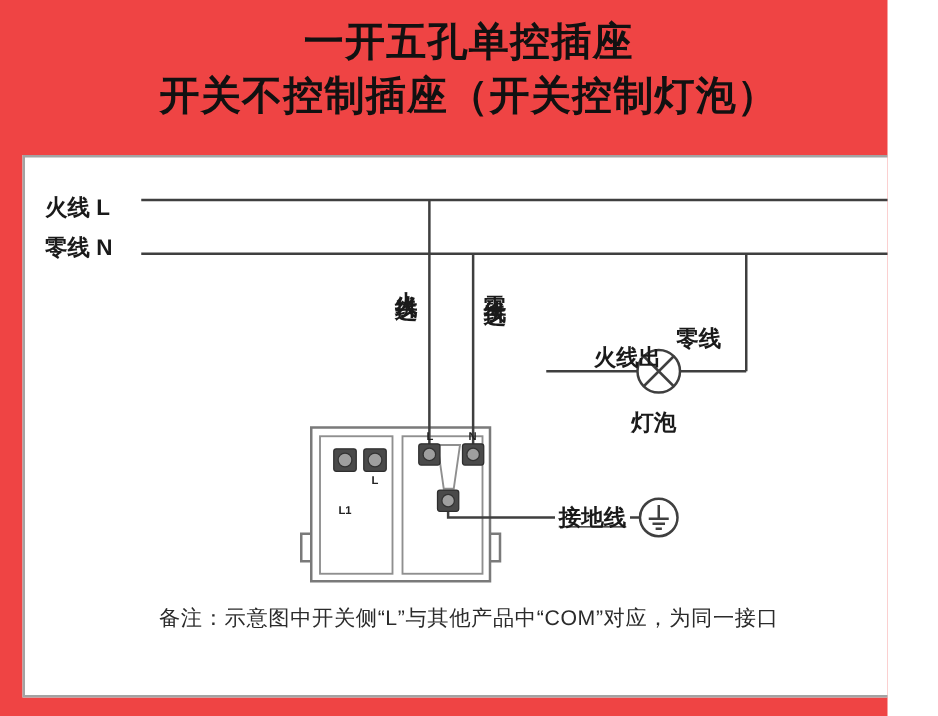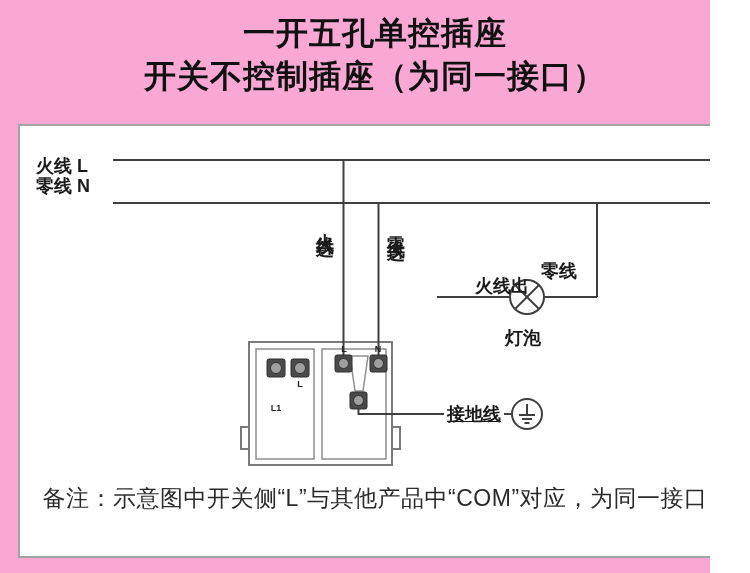--- a/index.html
+++ b/index.html
@@ -1,47 +1,47 @@
 <!DOCTYPE html>
 <html><head>
 <meta charset="utf-8">
 <style>
   * { margin:0; padding:0; box-sizing:border-box; }
   html,body { background:#ffffff; }
   body { font-family:"Liberation Sans","DejaVu Sans",sans-serif; }
-  .page { position:relative; width:710px; height:573px; background:#f9a8d4; overflow:hidden; }
+  .page { position:relative; width:710px; height:573px; background:#ef4444; overflow:hidden; }
 
   .title-block { position:absolute; top:12px; left:0; width:750px; text-align:center; color:#111111; font-weight:bold; }
   .title-line1 { font-size:32px; line-height:42px; letter-spacing:1px; }
   .title-line2 { font-size:32px; line-height:44px; letter-spacing:1px; }
 
   .diagram-frame { position:absolute; left:18px; top:124px; width:712px; height:434px; border:2px solid #a3a3a3; background:#ffffff; }
 
   svg.wiring { position:absolute; left:0; top:0; pointer-events:none; }
   .w  { stroke:#3f3f3f; stroke-width:2; fill:none; }
   .dev  { fill:#ffffff; stroke:#7a7a7a; stroke-width:2; }
   .dev2 { fill:#ffffff; stroke:#8f8f8f; stroke-width:1.5; }
   .term { fill:#4a4a4a; stroke:#2e2e2e; stroke-width:1; }
   .screw { fill:#9f9f9f; stroke:#333333; stroke-width:1; }
   .sym { fill:#ffffff; stroke:#3f3f3f; stroke-width:2; }
 
   .lbl { position:absolute; font-size:18px; font-weight:bold; color:#1a1a1a; white-space:nowrap; line-height:20px; }
   .lbl-v { writing-mode:vertical-rl; text-orientation:upright; letter-spacing:3px; line-height:20px; }
   .lbl-bg { background:#ffffff; padding:0 3px;text-decoration:underline; }
   .tlabel { position:absolute; font-size:9px; font-weight:bold; color:#222222; width:20px; text-align:center; line-height:10px; }
-  .note { position:absolute; left:0; top:483px; width:750px; text-align:center; font-size:23px; color:#2b2b2b; letter-spacing:0.5px; }
+  .note { position:absolute; left:0; top:483px; width:750px; text-align:center; font-size:17px; color:#2b2b2b; letter-spacing:0.5px; }
 </style>
 </head>
 <body>
 
 <div class="page">
 
   <div class="title-block">
     <div class="title-line1">一开五孔单控插座</div>
-    <div class="title-line2">开关不控制插座（为同一接口）</div>
+    <div class="title-line2">开关不控制插座（开关控制灯泡）</div>
   </div>
 
   <div class="diagram-frame"></div>
 
   <svg class="wiring" width="750" height="573" viewBox="0 0 750 573">
 
     <rect class="dev" x="241" y="427" width="9" height="22"></rect>
     <rect class="dev" x="391" y="427" width="9" height="22"></rect>
     <rect class="dev" x="249" y="342" width="143" height="123"></rect>
     <rect class="dev2" x="256" y="349" width="58" height="110"></rect>
@@ -92,21 +92,21 @@
     <g>
       <circle class="sym" cx="527" cy="414" r="15"></circle>
       <line class="w" x1="527" y1="404" x2="527" y2="415"></line>
       <line class="w" x1="519" y1="415" x2="535" y2="415"></line>
       <line class="w" x1="522" y1="419" x2="532" y2="419"></line>
       <line class="w" x1="524.5" y1="423" x2="529.5" y2="423"></line>
     </g>
   </svg>
 
   <div class="lbl" style="left:36px; top:156px;">火线 L</div>
-  <div class="lbl" style="left:36px; top:176px;">零线 N</div>
+  <div class="lbl" style="left:36px; top:188px;">零线 N</div>
 
   <div class="lbl lbl-v" style="left:315px; top:218px;">火线进</div>
   <div class="lbl lbl-v" style="left:386px; top:222px;">零线进</div>
 
   <div class="lbl" style="left:443px; top:276px;margin-left:32px;">火线出</div>
   <div class="lbl" style="left:541px; top:261px;">零线</div>
   <div class="lbl" style="left:505px; top:328px;">灯泡</div>
 
   <div class="lbl lbl-bg" style="left:444px; top:404px;">接地线</div>
 

